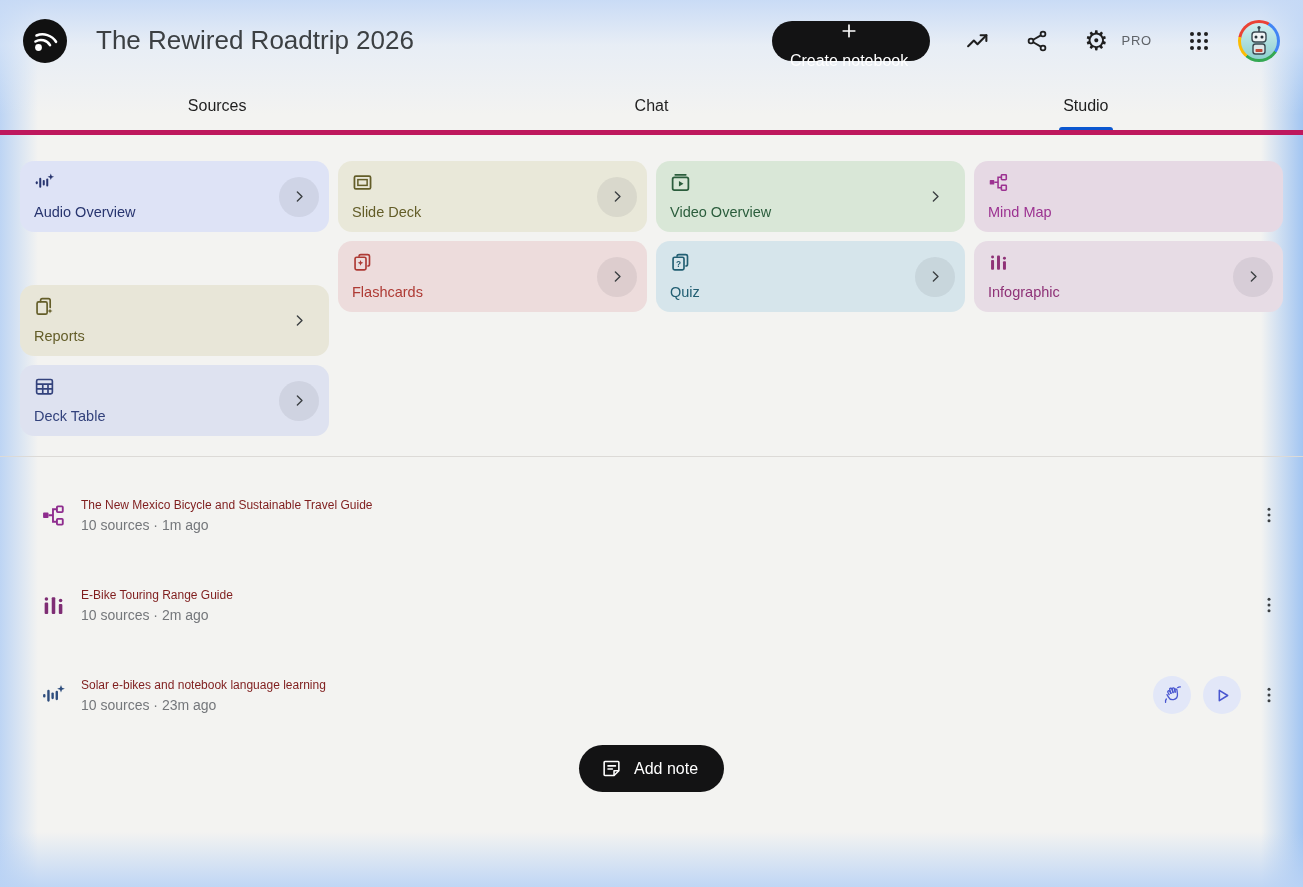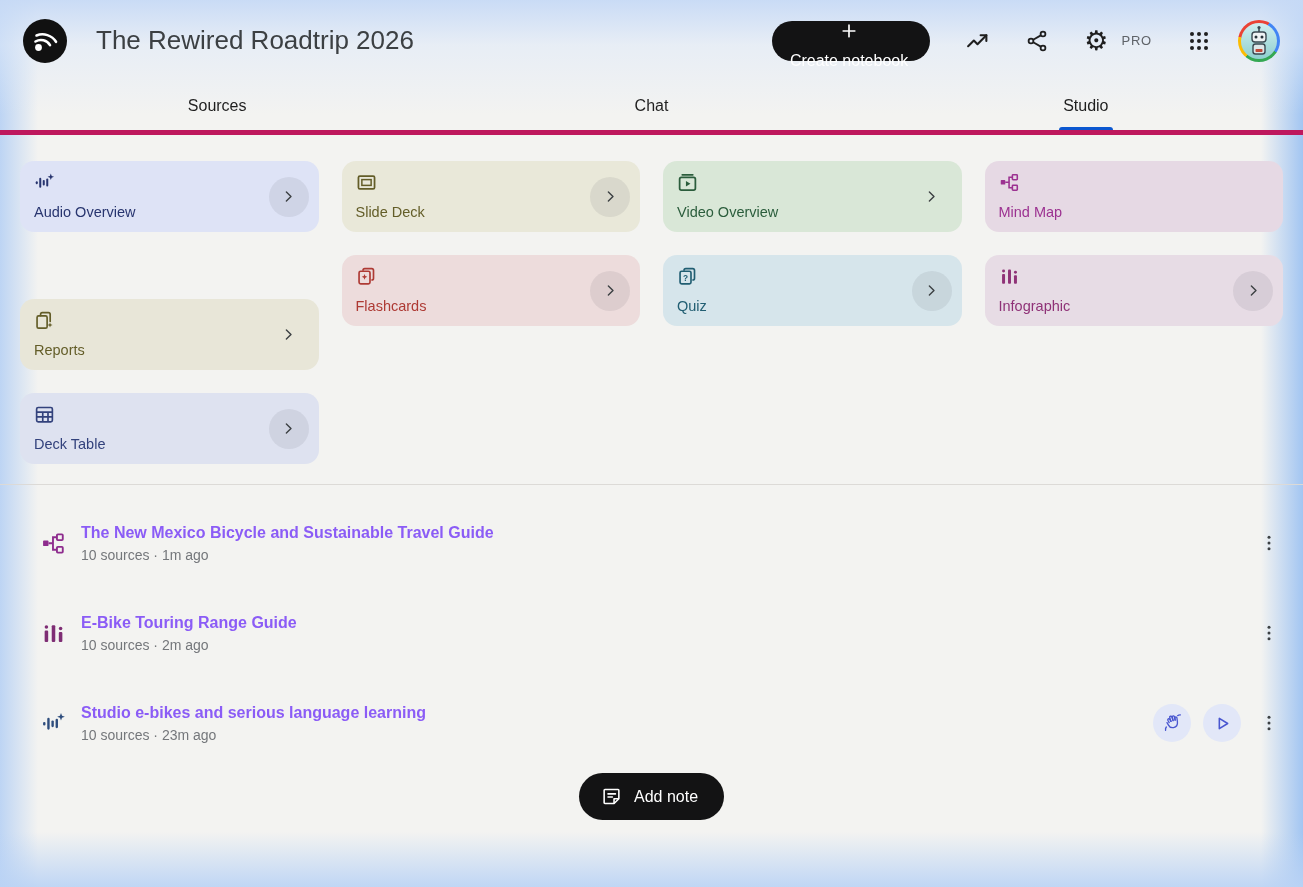--- a/index.html
+++ b/index.html
@@ -36,21 +36,21 @@
 
   
   .tabs { display:flex; border-bottom:5px solid #be185d; }
   .tab { flex:1; height:49px; display:flex; align-items:center; justify-content:center;
     font-size:16px; color:#1f1f1f; position:relative; cursor:pointer; background:none; border:none; font-family:inherit; }
   .tab .underline { display:none; }
   .tab.active .underline { display:block; position:absolute; bottom:0; left:50%; transform:translateX(-50%);
     width:54px; height:3px; border-radius:3px 3px 0 0; background:#0b57d0; }
 
   
-  .cards { display:grid; grid-template-columns:repeat(4,1fr); gap:23px; padding:26px 20px 0; }
+  .cards { display:grid; grid-template-columns:repeat(4,1fr); gap:9px; padding:26px 20px 0; }
   .card { height:71px; border-radius:14px; position:relative; padding:11px 14px 12px;
     display:flex; flex-direction:column; justify-content:space-between; cursor:pointer; }
   .clabel { font-size:14.5px; font-weight:500; }
   .chev { position:absolute; right:10px; top:50%; transform:translateY(-50%);
     width:40px; height:40px; border-radius:50%; display:flex; align-items:center; justify-content:center; color:#3c4043; }
   .chev.circle { background:rgba(40,42,48,.08); }
   .c-audio { background:#dee3f6; color:#28356f; }
   .c-slide { background:#e9e8d9; color:#635d28; }
   .c-video { background:#d9e7d7; color:#2b5d3c; }
   .c-mind  { background:#e6d9e4; color:#9c3291; }
@@ -61,21 +61,21 @@
   .c-table { background:#dee2f0; color:#33427c; }
 
   .divider { border-top:1px solid #dcdad7; margin-top:20px; }
 
   
   .list { padding:13px 22px 0 0; }
   .row { display:flex; align-items:center; height:90px; padding-left:40px; }
   .ricon { width:26px; display:flex; justify-content:center; flex:0 0 auto; }
   .ic-mindmap { color:#8e2c8e; } .ic-bars { color:#7e2d74; } .ic-slide { color:#8a7d3a; } .ic-audio { color:#2e4d7d; }
   .rtext { margin-left:15px; }
-  .rtitle { font-size:16px; color:#8b5cf6;font-weight:bold; }
+  .rtitle { font-size:12px; color:#7f1d1d; }
   .rmeta { font-size:14px; color:#74777b; margin-top:5px; }
   .rctl { margin-left:auto; display:flex; align-items:center; gap:12px; }
   .circle-btn { width:38px; height:38px; border-radius:50%; background:#e2e7f8; border:none; cursor:pointer;
     display:flex; align-items:center; justify-content:center; color:#4a57d0; }
   .dots-btn { width:24px; height:40px; background:none; border:none; cursor:pointer; color:#3c4043;
     display:flex; align-items:center; justify-content:center; margin-left:4px; }
 
   
   .addnote-wrap { display:flex; justify-content:center; margin-top:5px; }
   .addnote { display:flex; align-items:center; gap:12px; height:47px; padding:0 26px 0 22px;
@@ -371,21 +371,21 @@
     <span class="ricon ic-audio">
       <svg viewBox="0 0 24 24" width="25" height="25" fill="currentColor">
         <rect x="2" y="10.5" width="2.3" height="3.5" rx="1.1"></rect>
           <rect x="6" y="6.5" width="2.3" height="11.5" rx="1.1"></rect>
         <rect x="10" y="9" width="2.3" height="6.5" rx="1.1"></rect>
           <rect x="14" y="7.5" width="2.3" height="9" rx="1.1"></rect>
         <path d="M19.2 1.8l1 2.7 2.7 1-2.7 1-1 2.7-1-2.7-2.7-1 2.7-1z"></path>
       </svg>
     </span>
     <div class="rtext">
-      <div class="rtitle">Studio e-bikes and serious language learning</div>
+      <div class="rtitle">Solar e-bikes and notebook language learning</div>
       <div class="rmeta">10 sources · 23m ago</div>
     </div>
     <div class="rctl">
       <button class="circle-btn">
         <span>
           <svg viewBox="0 0 24 24" width="20" height="20" fill="none" stroke="currentColor" stroke-width="1.6" stroke-linecap="round" stroke-linejoin="round">
             <path d="M8.6 11.6L7 8.7a1.3 1.3 0 0 1 2.2-1.3l1.6 2.7"></path>
             <path d="M10.8 10.1L9.3 5.6a1.3 1.3 0 0 1 2.5-.9l1.5 4.4"></path>
             <path d="M13.3 9.1l-.9-4a1.25 1.25 0 0 1 2.5-.6l.9 4.1"></path>
             <path d="M15.8 8.6l-.3-2.5a1.2 1.2 0 0 1 2.4-.3l.6 4.7c.4 3.6-1.5 6.4-4.7 7-2.7.5-4.8-.6-6-3L6 11.6"></path>

